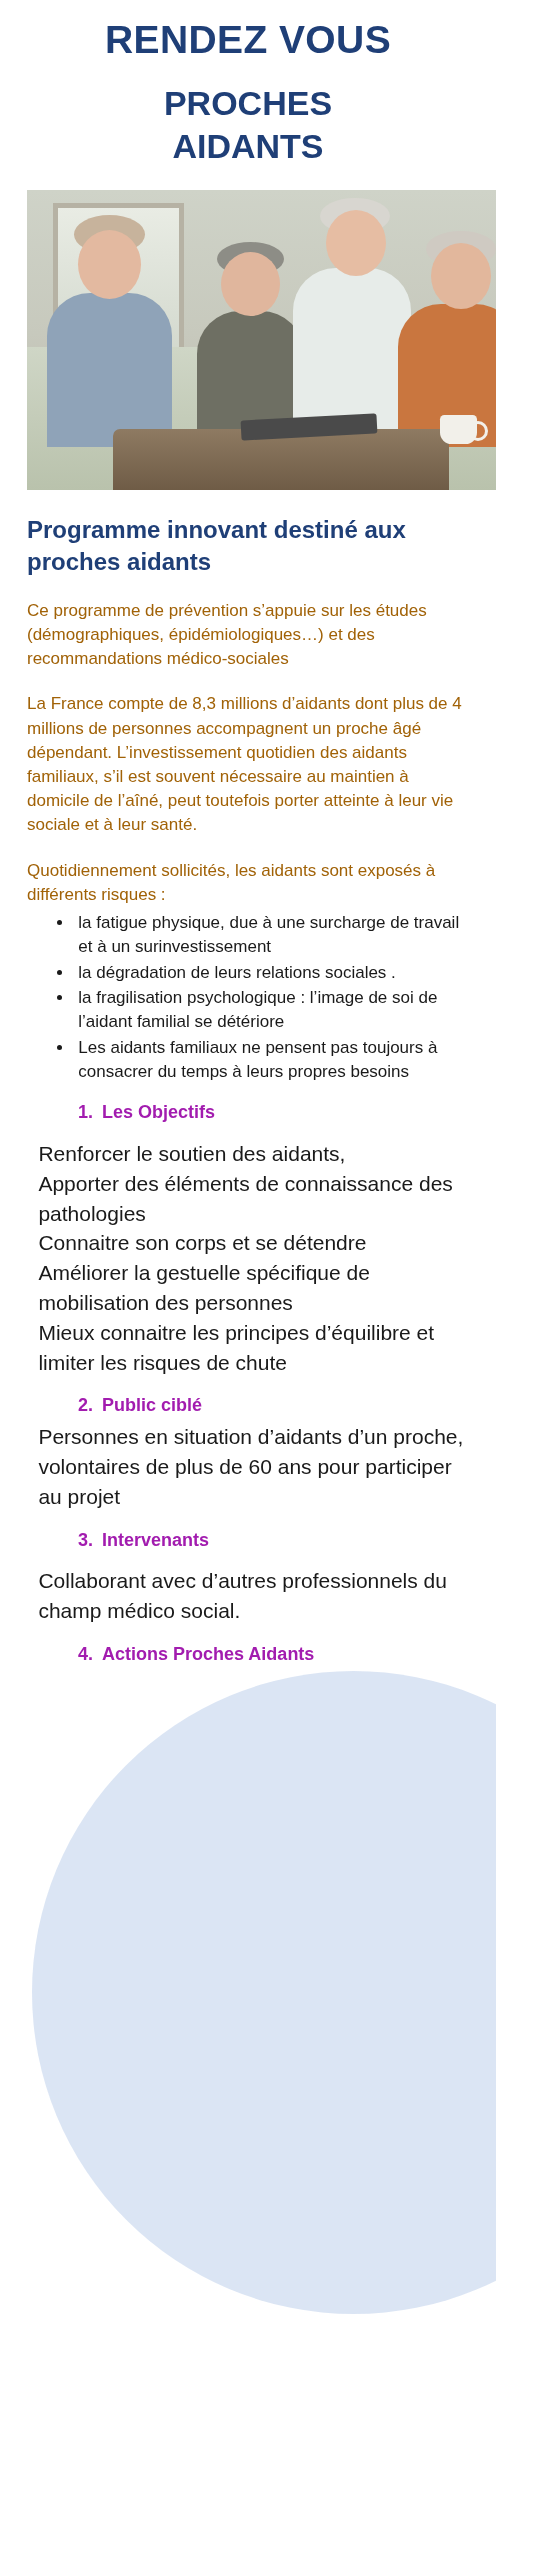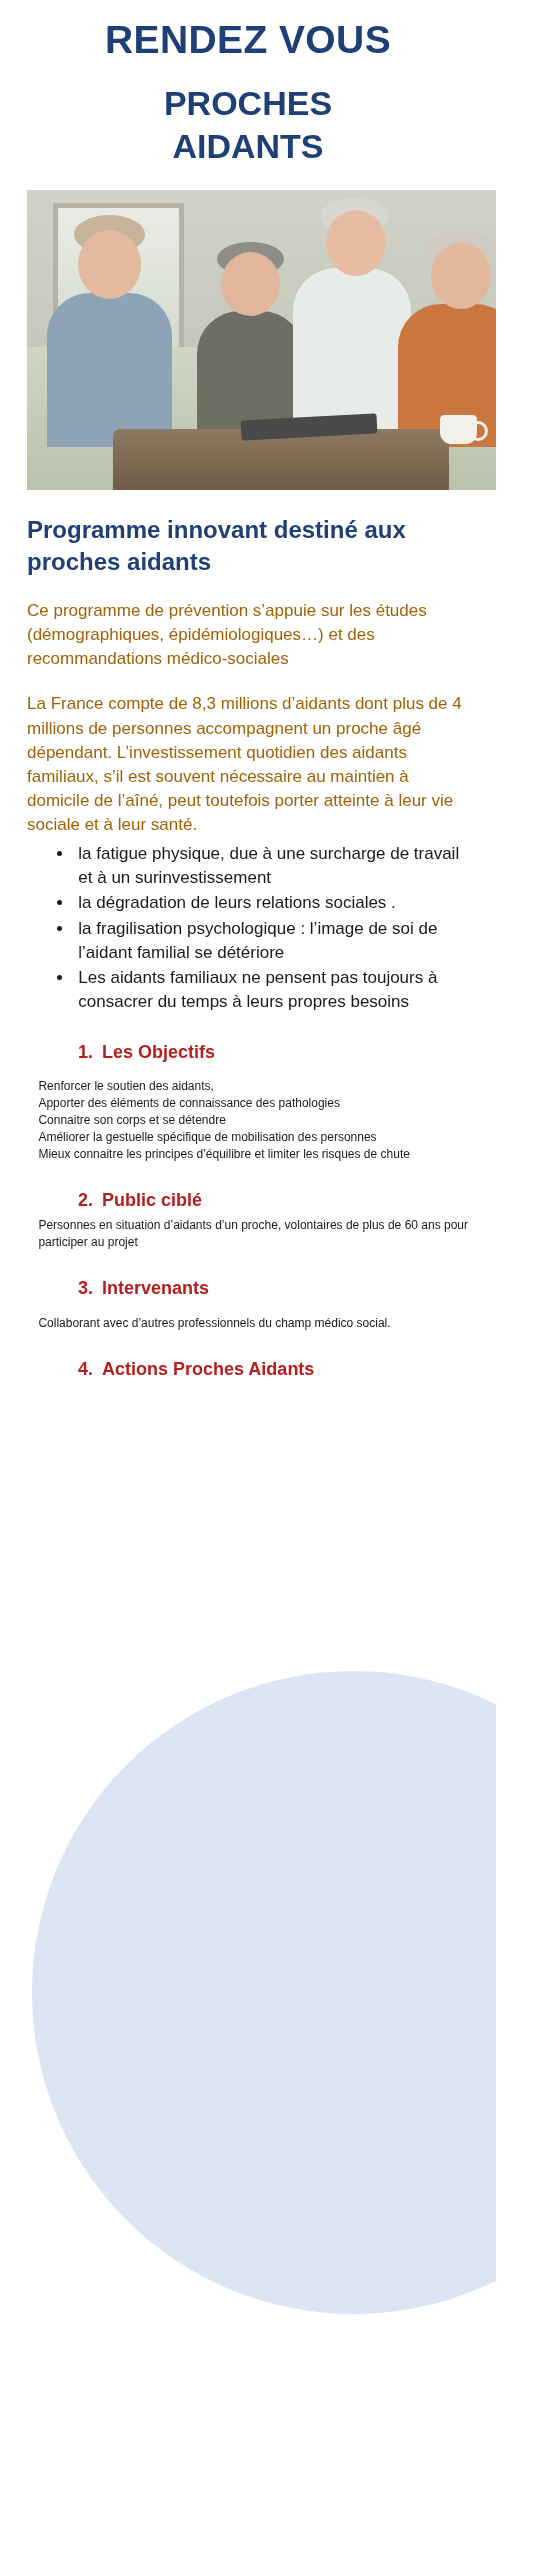--- a/index.html
+++ b/index.html
@@ -132,29 +132,29 @@
     padding-left: 47px;
     list-style: disc;
   }
   ul.risk-list li {
     font-size: 17px;
     line-height: 1.42;
     margin: 0 0 1.4px 0;
     padding-left: 4.3px;
   }
   .num-head {
-    color: #b91c1c;
+    color: #a21caf;
     font-size: 18px;
     font-weight: bold;
-    margin: 27px 0 0 0;
+    margin: 18px 0 0 0;
     padding-left: 51px;
   }
   .num-head .num { display: inline-block; width: 24px; }
   .block-text {
-    font-size: 12px;
+    font-size: 21px;
     line-height: 1.42;
     margin: 15.7px 0 0 0;
     padding-left: 11.4px;
   }
   .block-text .line { display: block; }
   .tight { margin-top: 5.7px; }
 </style>
 </head>
 <body>
 
@@ -186,20 +186,21 @@
       <div class="head h4"></div>
       <div class="table"></div>
       <div class="tablet"></div>
       <div class="cup"></div>
     </div>
 
     <h2 class="section-head">Programme innovant destiné aux proches aidants</h2>
 
     <p class="body-text">Ce programme de prévention s’appuie sur les études (démographiques, épidémiologiques…) et des recommandations médico-sociales</p>
     <p class="body-text">La France compte de 8,3 millions d’aidants dont plus de 4 millions de personnes accompagnent un proche âgé dépendant. L’investissement quotidien des aidants familiaux, s’il est souvent nécessaire au maintien à domicile de l’aîné, peut toutefois porter atteinte à leur vie sociale et à leur santé.</p>
+    <p class="body-text">Quotidiennement sollicités, les aidants sont exposés à différents risques :</p>
 
     <ul class="risk-list">
       <li>la fatigue physique, due à une surcharge de travail et à un surinvestissement</li>
       <li>la dégradation de leurs relations sociales .</li>
       <li>la fragilisation psychologique : l’image de soi de l’aidant familial se détériore</li>
       <li>Les aidants familiaux ne pensent pas toujours à consacrer du temps à leurs propres besoins</li>
     </ul>
 
     <div class="num-head">
       <span class="num">1.</span><span>Les Objectifs</span>

